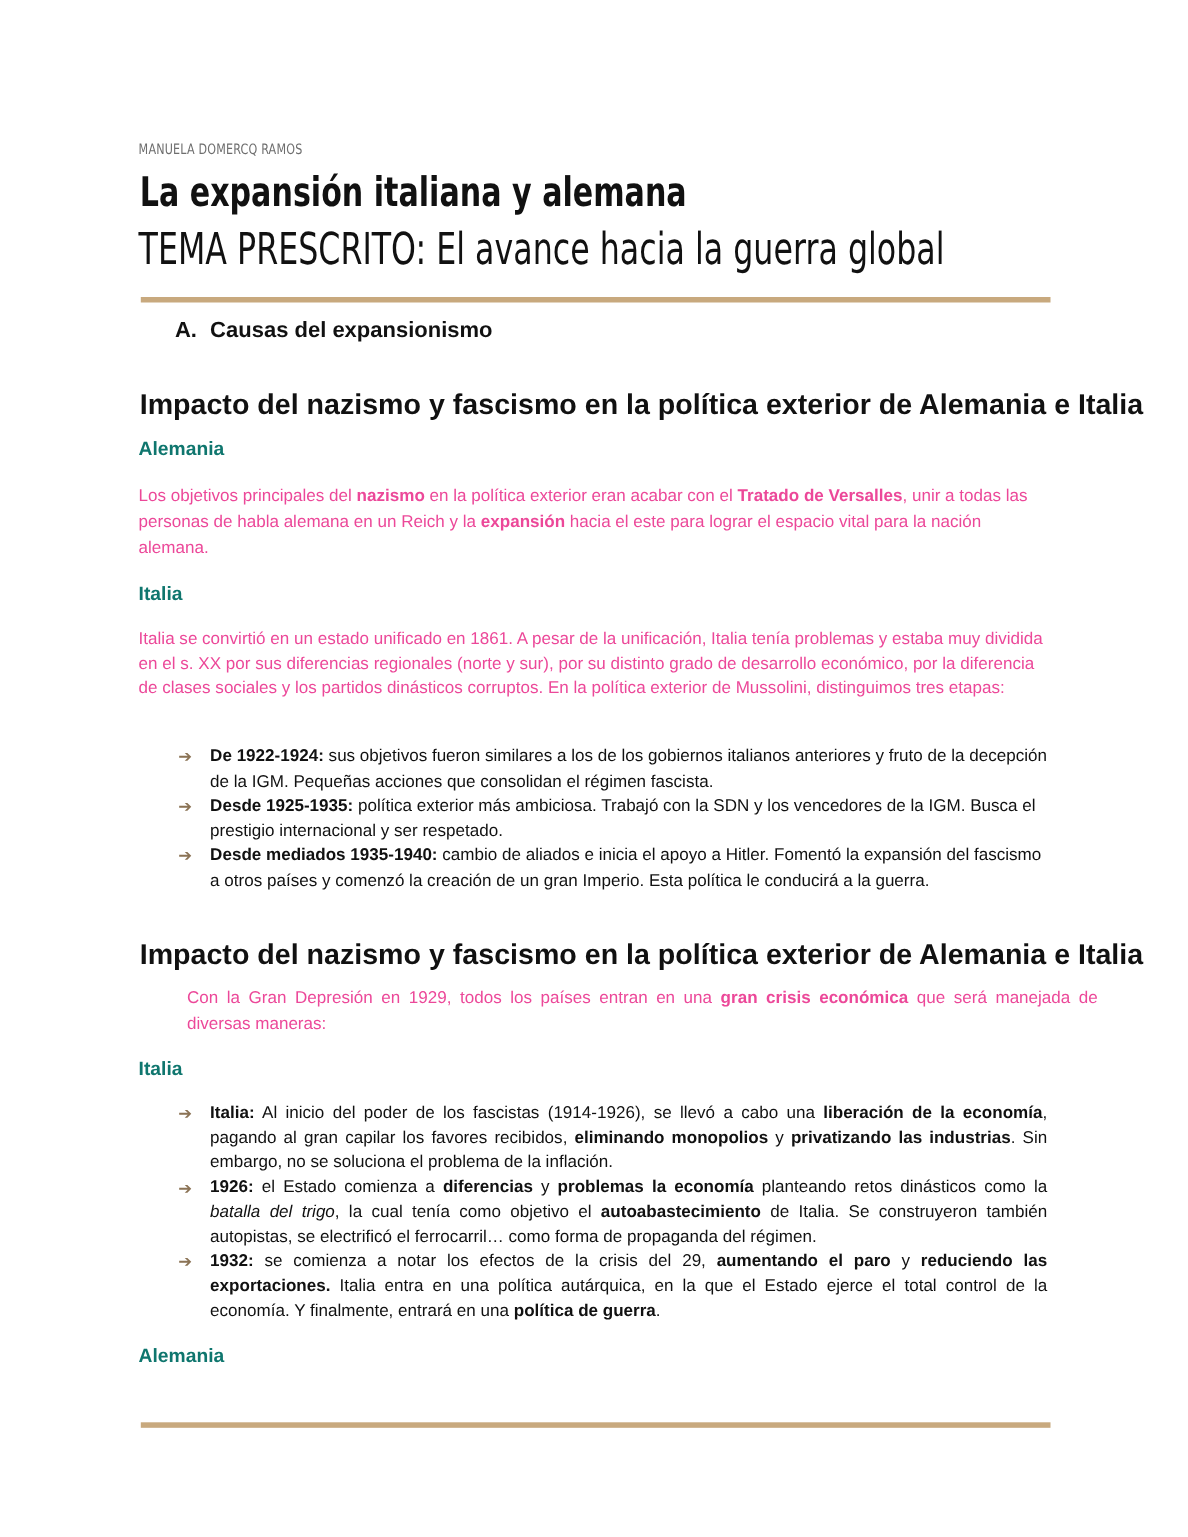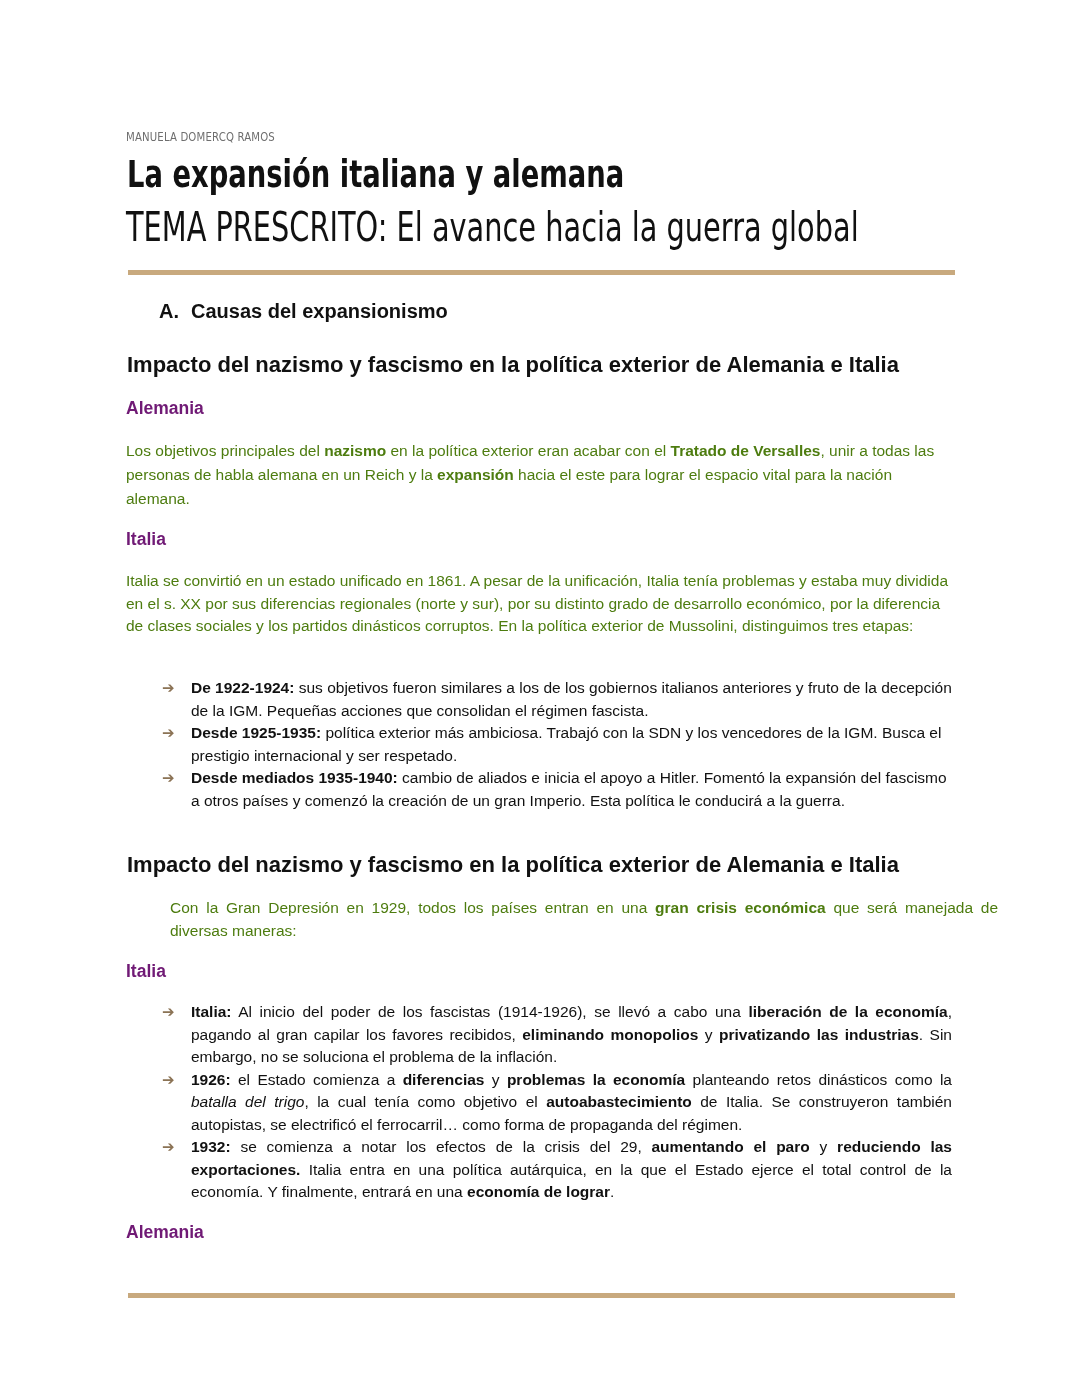--- a/index.html
+++ b/index.html
@@ -66,59 +66,59 @@
       left: 2px;
       width: 827px;
       height: 5px;
       background: #c8a97e;
     }
     .rule.top { top: 270px; }
     .rule.bottom { top: 1293px; }
 
     .h-section {
       position: absolute;
-      top: 300px;
+      top: 289px;
       left: 33px;
       font-family: "Liberation Sans", sans-serif;
       font-weight: bold;
       font-size: 20px;
       color: #111111;
       margin: 0;
       white-space: nowrap;
     }
     .h-section .letter { display: inline-block; width: 32px; }
 
     .h2 {
       position: absolute;
       left: 1px;
       font-family: "Liberation Sans", sans-serif;
       font-weight: bold;
-      font-size: 22px;
+      font-size: 26px;
       color: #111111;
       margin: 0;
       white-space: nowrap;
     }
     .h3 {
       position: absolute;
       left: 0;
       font-family: "Liberation Sans", sans-serif;
       font-weight: bold;
       font-size: 17.5px;
-      color: #701a75;
+      color: #0f766e;
       margin: 0;
       white-space: nowrap;
     }
     .para {
       position: absolute;
       left: 0;
       width: 830px;
       font-family: "Liberation Sans", sans-serif;
       font-size: 15.5px;
       line-height: 22.5px;
-      color: #4d7c0f;
+      color: #ec4899;
       margin: 0;
     }
     .para.justify { text-align: justify; }
     .para b { font-weight: bold; }
 
     .bullets {
       position: absolute;
       left: 36px;
       width: 790px;
       margin: 0;
@@ -196,20 +196,20 @@
     <li>
       <span class="arrow">➔</span>
       <b>Italia:</b><span> Al inicio del poder de los fascistas (1914-1926),  se llevó a cabo una </span><b>liberación de la economía</b><span>, pagando al gran capilar los favores recibidos, </span><b>eliminando monopolios</b><span> y </span><b>privatizando las industrias</b><span>. Sin embargo, no se soluciona el problema de la inflación.</span>
     </li>
     <li>
       <span class="arrow">➔</span>
       <b>1926:</b><span> el Estado comienza a </span><b>diferencias</b><span> y </span><b>problemas la economía</b><span> planteando retos dinásticos como la </span><i>batalla del trigo</i><span>, la cual tenía como objetivo el </span><b>autoabastecimiento</b><span> de Italia. Se construyeron también autopistas, se electrificó el ferrocarril… como forma de propaganda del régimen.</span>
     </li>
     <li>
       <span class="arrow">➔</span>
-      <b>1932:</b><span> se comienza a notar los efectos de la crisis del 29, </span><b>aumentando el paro</b><span> y </span><b>reduciendo las exportaciones.</b><span> Italia entra en una política autárquica, en la que el Estado ejerce el total control de la economía. Y finalmente, entrará en una </span><b>economía de lograr</b><span>.</span>
+      <b>1932:</b><span> se comienza a notar los efectos de la crisis del 29, </span><b>aumentando el paro</b><span> y </span><b>reduciendo las exportaciones.</b><span> Italia entra en una política autárquica, en la que el Estado ejerce el total control de la economía. Y finalmente, entrará en una </span><b>política de guerra</b><span>.</span>
     </li>
   </ul>
 
   <h5 class="h3" style="top:1222px;">Alemania</h5>
 
   <div class="rule bottom"></div>
 </div>
 
 </body></html>

